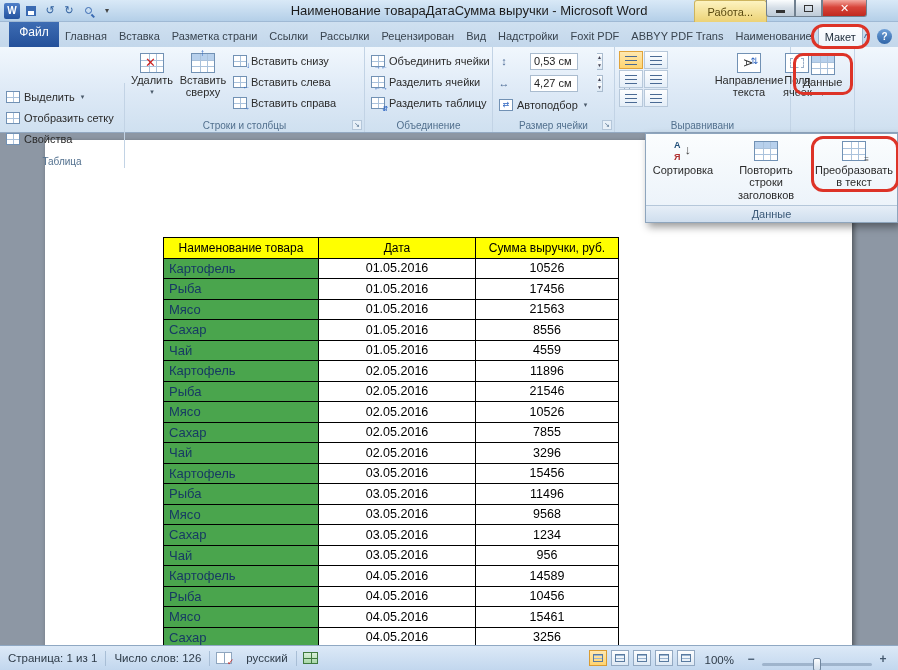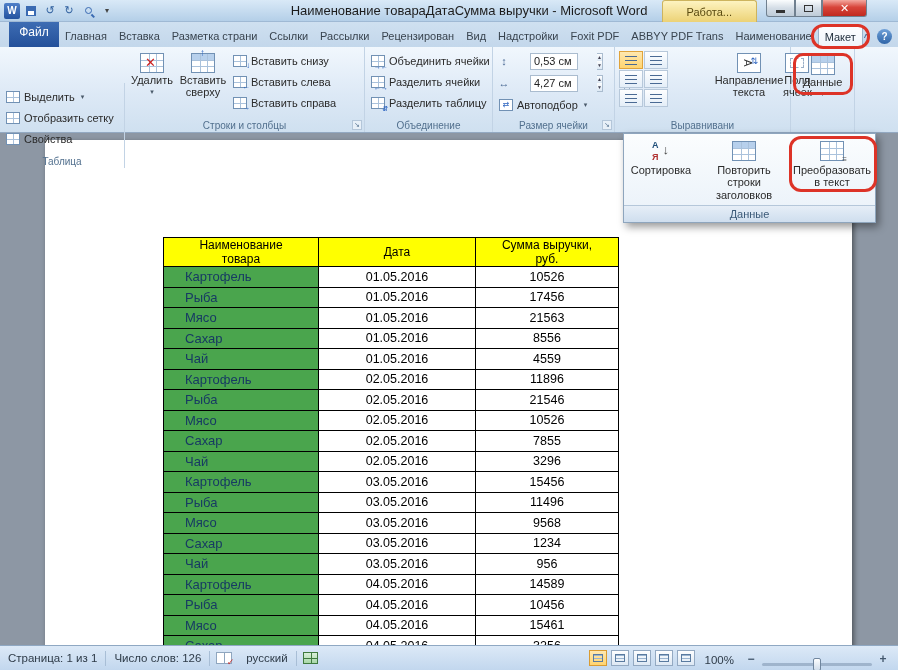--- a/index.html
+++ b/index.html
@@ -13,21 +13,21 @@
   .word-icon::before{content:"W";}
   .qat-btn{width:16px;height:16px;display:flex;align-items:center;justify-content:center;font-size:11px;color:#2f5f9e;}
   .qat-btn.save .floppy{width:10px;height:10px;background:#3a6ab2;position:relative;}
   .qat-btn.save .floppy::after{content:"";position:absolute;left:2px;bottom:1px;width:6px;height:4px;background:#fff;}
   .qat-btn.undo::before{content:"↺";}
   .qat-btn.redo::before{content:"↻";}
   .qat-btn.find .mag{width:7px;height:7px;border:1.5px solid #3a6ab2;border-radius:50%;position:relative;}
   .qat-btn.find .mag::after{content:"";position:absolute;width:4px;height:1.5px;background:#3a6ab2;transform:rotate(45deg);left:5px;top:7px;}
   .qat-btn.more::before{content:"▾";font-size:8px;color:#444;}
   .title{position:absolute;left:1px;right:0;text-align:center;font-size:13px;color:#1c1c1c;pointer-events:none;margin-left:39px;}
-  .ctx-group{position:absolute;right:141px;top:0;height:22px;padding:0 24px;display:flex;align-items:center;font-size:11px;color:#5a4a10;background:linear-gradient(#fdf3c0,#ecd276);border:1px solid #cdb45e;border-bottom:none;border-radius:3px 3px 0 0;}
+  .ctx-group{position:absolute;right:131px;top:0;height:22px;padding:0 13px;display:flex;align-items:center;font-size:11px;color:#5a4a10;background:linear-gradient(#fdf3c0,#ecd276);border:1px solid #cdb45e;border-bottom:none;border-radius:3px 3px 0 0;}
   .winbtns{position:absolute;right:31px;top:0;display:flex;}
   .wbtn{height:17px;border:1px solid #70808f;border-top:none;display:flex;align-items:center;justify-content:center;background:linear-gradient(#fbfdfe,#d4dde6 50%,#bfccd8);}
   .wbtn.min{width:29px;border-radius:0 0 0 3px;}
   .wbtn.min i{width:9px;height:3px;background:#333;margin-top:6px;}
   .wbtn.max{width:27px;}
   .wbtn.max i{width:9px;height:7px;border:1.5px solid #333;}
   .wbtn.close{width:45px;border-radius:0 0 3px 0;background:linear-gradient(#f4a9a0,#d8453a 45%,#c02a20);color:#fff;font-size:11px;font-weight:bold;}
   .wbtn.close::before{content:"✕";}
 
   
@@ -113,42 +113,42 @@
   .g-data{width:64px;position:relative;}
   .g-data .bbtn{width:54px;margin:2px auto 0;}
 
   
   .hl-oval{position:absolute;border:3px solid #dd3327;border-radius:14px;pointer-events:none;z-index:60;}
   .oval-tab{left:-8px;top:-2px;right:-8px;bottom:-2px;border-radius:12px;}
   .oval-data{left:-3px;top:0px;right:-3px;bottom:4px;border-radius:10px;}
   .oval-convert{left:-3px;top:-3px;right:-5px;bottom:-1px;border-radius:12px;}
 
   
-  .data-popup{position:absolute;left:623px;top:133px;width:253px;height:90px;background:linear-gradient(#fbfdfe,#e9f1f9);border:1px solid #8ea5bd;box-shadow:3px 4px 8px rgba(0,0,0,.4);z-index:40;}
+  .data-popup{position:absolute;left:645px;top:133px;width:253px;height:90px;background:linear-gradient(#fbfdfe,#e9f1f9);border:1px solid #8ea5bd;box-shadow:3px 4px 8px rgba(0,0,0,.4);z-index:40;}
   .popup-items{display:flex;align-items:flex-start;padding:5px 2px 0;}
   .pbtn{display:flex;flex-direction:column;align-items:center;text-align:center;font-size:11px;line-height:1.12;color:#2b2b2b;padding:2px 3px;position:relative;}
   .pbtn .ic{margin-bottom:3px;}
   .pbtn.sort{width:70px;}
   .pbtn.repeat{width:96px;}
   .pbtn.convert{width:80px;}
   .sort-ic{width:22px;height:20px;}
   .sort-ic b{position:absolute;font-style:normal;}
   .s-a{left:2px;top:-1px;font-size:9px;font-weight:bold;color:#1f4e79;}
   .s-a::before{content:"А";}
   .s-z{left:2px;bottom:-1px;font-size:9px;font-weight:bold;color:#b03030;}
   .s-z::before{content:"Я";}
   .s-ar{right:3px;top:2px;font-size:13px;color:#444;}
   .s-ar::before{content:"↓";}
   .popup-footer{position:absolute;left:0;right:0;bottom:0;height:17px;background:linear-gradient(#e6eef7,#cfdeee);border-top:1px solid #b5c7da;font-size:11px;color:#3c5a78;display:flex;align-items:center;justify-content:center;}
 
   
   .doc-area{position:absolute;top:133px;left:0;width:898px;height:512px;background:#8d97a4;overflow:hidden;z-index:5;}
   .page{position:absolute;left:45px;top:7px;width:807px;height:560px;background:#fff;box-shadow:2px 2px 5px rgba(0,0,0,.45);}
   table.doc{border-collapse:collapse;position:absolute;left:118px;top:97px;font-size:12.5px;}
-  table.doc th,table.doc td{border:1px solid #000;height:20.5px;padding:0 21px;font-weight:normal;}
+  table.doc th,table.doc td{border:1px solid #000;height:20.5px;padding:0 5px;font-weight:normal;}
   table.doc th{background:#ffff00;text-align:center;font-size:12px;color:#000;}
   .c1{width:155px;}
   .c2{width:157px;}
   .c3{width:143px;}
   td.prod{background:#4aa54d;color:#173a63;text-align:left;padding-left:7px;font-size:13px;}
   td.val{text-align:center;color:#000;}
 
   
   .statusbar{position:absolute;bottom:0;left:0;width:898px;height:25px;background:linear-gradient(#dce9f7,#c2d7ee);border-top:1px solid #8fa8c3;display:flex;align-items:center;font-size:11.5px;color:#2e3b48;z-index:30;}
   .sb-item{padding:0 8px;white-space:nowrap;}

